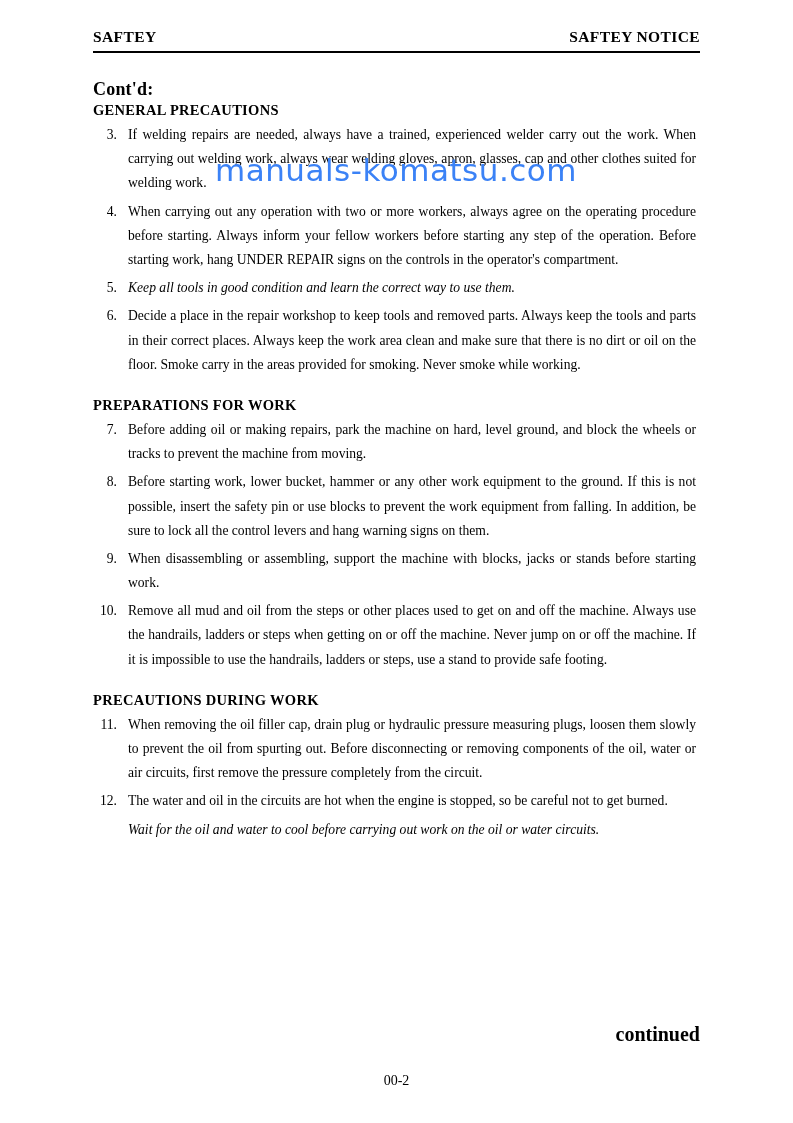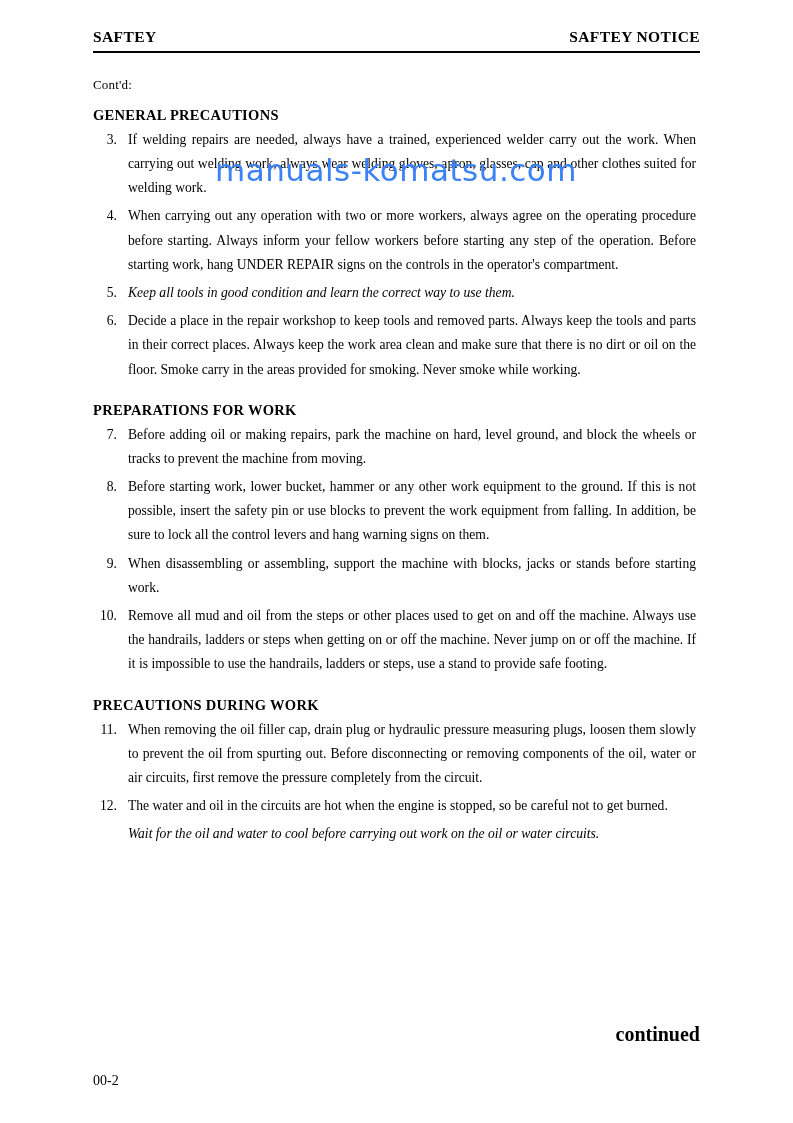--- a/index.html
+++ b/index.html
@@ -41,34 +41,34 @@
     height: 2px;
     background: #000;
   }
   .content {
     position: absolute;
     left: 93px;
     top: 76px;
     width: 607px;
   }
   .contd {
-    font-weight: normal;
-    font-size: 13px;
+    font-weight: bold;
+    font-size: 18px;
     line-height: 1.45;
     letter-spacing: 0.2px;
   }
   .section-title {
     font-weight: bold;
     font-size: 14.5px;
     letter-spacing: 0.3px;
     margin-top: 20px;
     margin-bottom: 4px;
   }
   .section-title.first {
-    margin-top: 12px;
+    margin-top: 0;
   }
   ol.list {
     list-style: none;
     margin: 0;
     padding: 0;
   }
   ol.list li {
     position: relative;
     padding-left: 31px;
     margin-bottom: 1px;
@@ -100,21 +100,21 @@
     width: 607px;
     text-align: right;
     font-weight: bold;
     font-size: 20px;
   }
   .page-number {
     position: absolute;
     left: 93px;
     top: 1073px;
     width: 607px;
-    text-align: left;
+    text-align: center;
     font-size: 14px;
   }
   .watermark {
     position: absolute;
     left: 176px;
     top: 152px;
     width: 440px;
     text-align: center;
     font-family: "DejaVu Sans", sans-serif;
     font-size: 31px;

